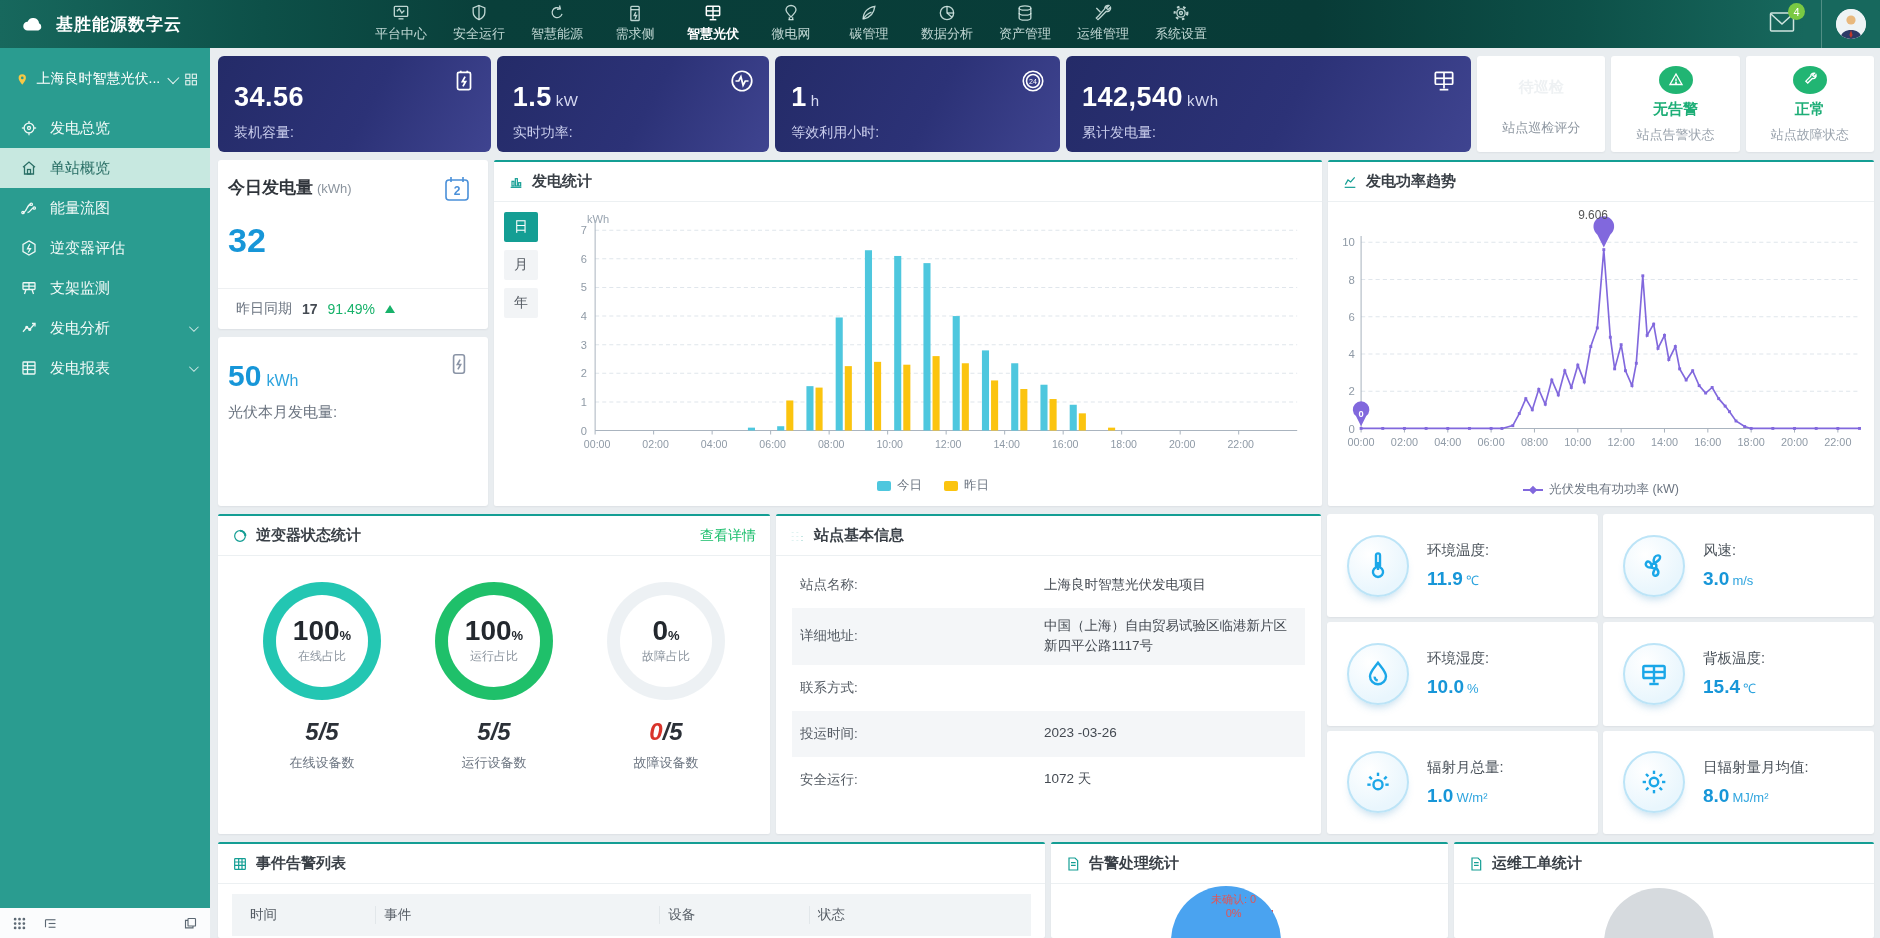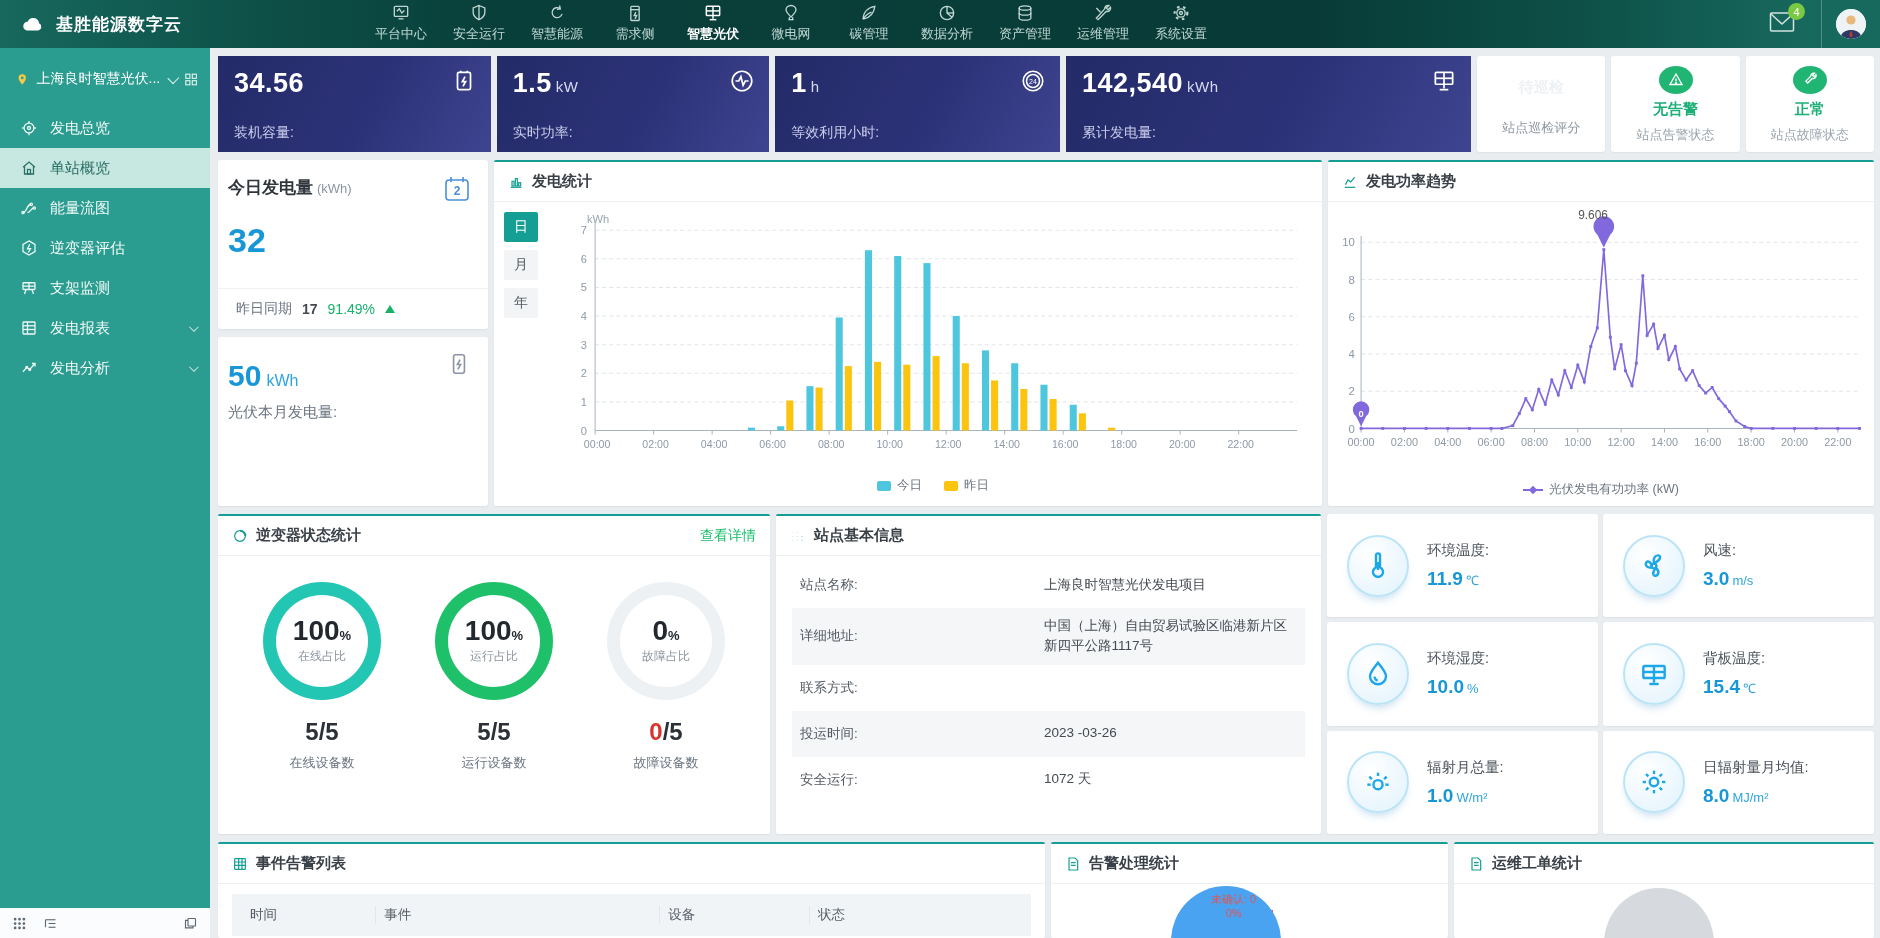--- a/index.html
+++ b/index.html
@@ -45,21 +45,21 @@
   .menu-item.active svg { stroke:#2a6f66; }
   .menu-item .chev { margin-left:auto; border-color:rgba(255,255,255,.75); width:7px; height:7px; }
   .sidebar-footer { position:absolute; bottom:0; left:0; width:100%; height:30px; background:#fbfcfd;
     display:flex; align-items:center; gap:16px; padding:0 12px; }
   .sidebar-footer svg { width:15px; height:15px; stroke:#5c6873; cursor:pointer; }
   .sidebar-footer .right { margin-left:auto; }
 
   
   .main { flex:1; padding:8px 6px 0 8px; display:flex; flex-direction:column; gap:8px; min-width:0; }
   .stats-row { display:flex; gap:6px; height:96px; flex:0 0 96px; }
-  .stat-card { border-radius:0; padding:12px 16px; color:#fff; position:relative;
+  .stat-card { border-radius:6px; padding:26px 16px; color:#fff; position:relative;
     background:linear-gradient(118deg,#242b68 0%,#2c3277 55%,#3f4490 100%); }
   .stat-card .big { font-size:27px; font-weight:bold; letter-spacing:.5px; }
   .stat-card .big .unit { font-size:15px; font-weight:normal; color:#d7daf2; margin-left:4px; }
   .stat-card .lbl { position:absolute; left:16px; bottom:10px; font-size:14px; color:#c9cdec; }
   .stat-card .cicon { position:absolute; right:14px; top:12px; width:26px; height:26px; }
   .stat-card .cicon svg { width:26px; height:26px; stroke:#fff; }
   .white-card { background:#fff; border-radius:3px; box-shadow:0 1px 2px rgba(30,40,50,.06);
     display:flex; flex-direction:column; align-items:center; justify-content:flex-start; padding:8px 4px; }
   .white-card .sicon { width:34px; height:34px; border-radius:50%; background:#21b573;
     display:flex; align-items:center; justify-content:center; margin-top:2px; }
@@ -112,21 +112,21 @@
   .inv-panel { width:552px; flex:0 0 552px; }
   .donuts { flex:1; display:flex; justify-content:space-around; align-items:flex-start; padding:26px 18px 0; }
   .donut-block { display:flex; flex-direction:column; align-items:center; width:150px; }
   .donut { width:118px; height:118px; border-radius:50%; position:relative; }
   .donut::after { content:""; position:absolute; inset:13px; background:#fff; border-radius:50%; }
   .donut-center { position:absolute; inset:0; z-index:2; display:flex; flex-direction:column;
     align-items:center; justify-content:center; }
   .donut-pct { font-size:28px; font-weight:bold; color:#23282e; line-height:1; }
   .donut-pct .psym { font-size:13px; font-weight:bold; }
   .donut-plbl { font-size:12px; color:#8b949e; margin-top:3px; }
-  .donut-count { margin-top:18px; font-size:24px; font-weight:bold; color:#2c3138; }
+  .donut-count { margin-top:18px; font-size:24px; font-weight:bold; color:#2c3138;font-style:italic; }
   .donut-clbl { font-size:13px; color:#6b7480; margin-top:8px; }
 
   .info-panel { width:545px; flex:0 0 545px; }
   .info-rows { padding:6px 16px; }
   .info-row { display:flex; min-height:46px; align-items:center; font-size:13.5px; }
   .info-row:nth-child(even) { background:#f4f6f8; }
   .info-row .il { width:252px; color:#555c64; padding-left:8px; }
   .info-row .iv { flex:1; color:#444a52; line-height:1.5; padding:8px 8px 8px 0; }
 
   .sensors { flex:1; display:grid; grid-template-columns:1fr 1fr; grid-template-rows:1fr 1fr 1fr; gap:5px; }
@@ -340,36 +340,36 @@
               <rect x="4" y="5" width="16" height="9" rx="1"></rect>
               <line x1="4" y1="9.5" x2="20" y2="9.5"></line>
               <line x1="12" y1="5" x2="12" y2="14"></line>
               <line x1="8" y1="14" x2="6" y2="20"></line>
               <line x1="16" y1="14" x2="18" y2="20"></line>
             </svg>
           <span>支架监测</span>
         </div>
         <div class="menu-item">
           <svg viewBox="0 0 24 24" fill="none" stroke-width="1.7">
+              <polyline points="4 17 9 11 13 14 20 6"></polyline>
+              <polyline points="16 6 20 6 20 10"></polyline>
+              <circle cx="9" cy="11" r="1.3"></circle>
+              <circle cx="13" cy="14" r="1.3"></circle>
+            </svg>
+          <span>发电分析</span>
+          <span class="chev"></span>
+        </div>
+        <div class="menu-item">
+          <svg viewBox="0 0 24 24" fill="none" stroke-width="1.7">
               <rect x="4" y="4" width="16" height="16" rx="1"></rect>
               <line x1="4" y1="9" x2="20" y2="9"></line>
               <line x1="4" y1="14" x2="20" y2="14"></line>
               <line x1="10" y1="4" x2="10" y2="20"></line>
             </svg>
           <span>发电报表</span>
-          <span class="chev"></span>
-        </div>
-        <div class="menu-item">
-          <svg viewBox="0 0 24 24" fill="none" stroke-width="1.7">
-              <polyline points="4 17 9 11 13 14 20 6"></polyline>
-              <polyline points="16 6 20 6 20 10"></polyline>
-              <circle cx="9" cy="11" r="1.3"></circle>
-              <circle cx="13" cy="14" r="1.3"></circle>
-            </svg>
-          <span>发电分析</span>
           <span class="chev"></span>
         </div>
       </div>
       <div class="sidebar-footer">
         <svg viewBox="0 0 24 24" fill="none" stroke-width="2.4">
             <circle cx="5" cy="5" r="1"></circle>
             <circle cx="12" cy="5" r="1"></circle>
             <circle cx="19" cy="5" r="1"></circle>
             <circle cx="5" cy="12" r="1"></circle>
             <circle cx="12" cy="12" r="1"></circle>

